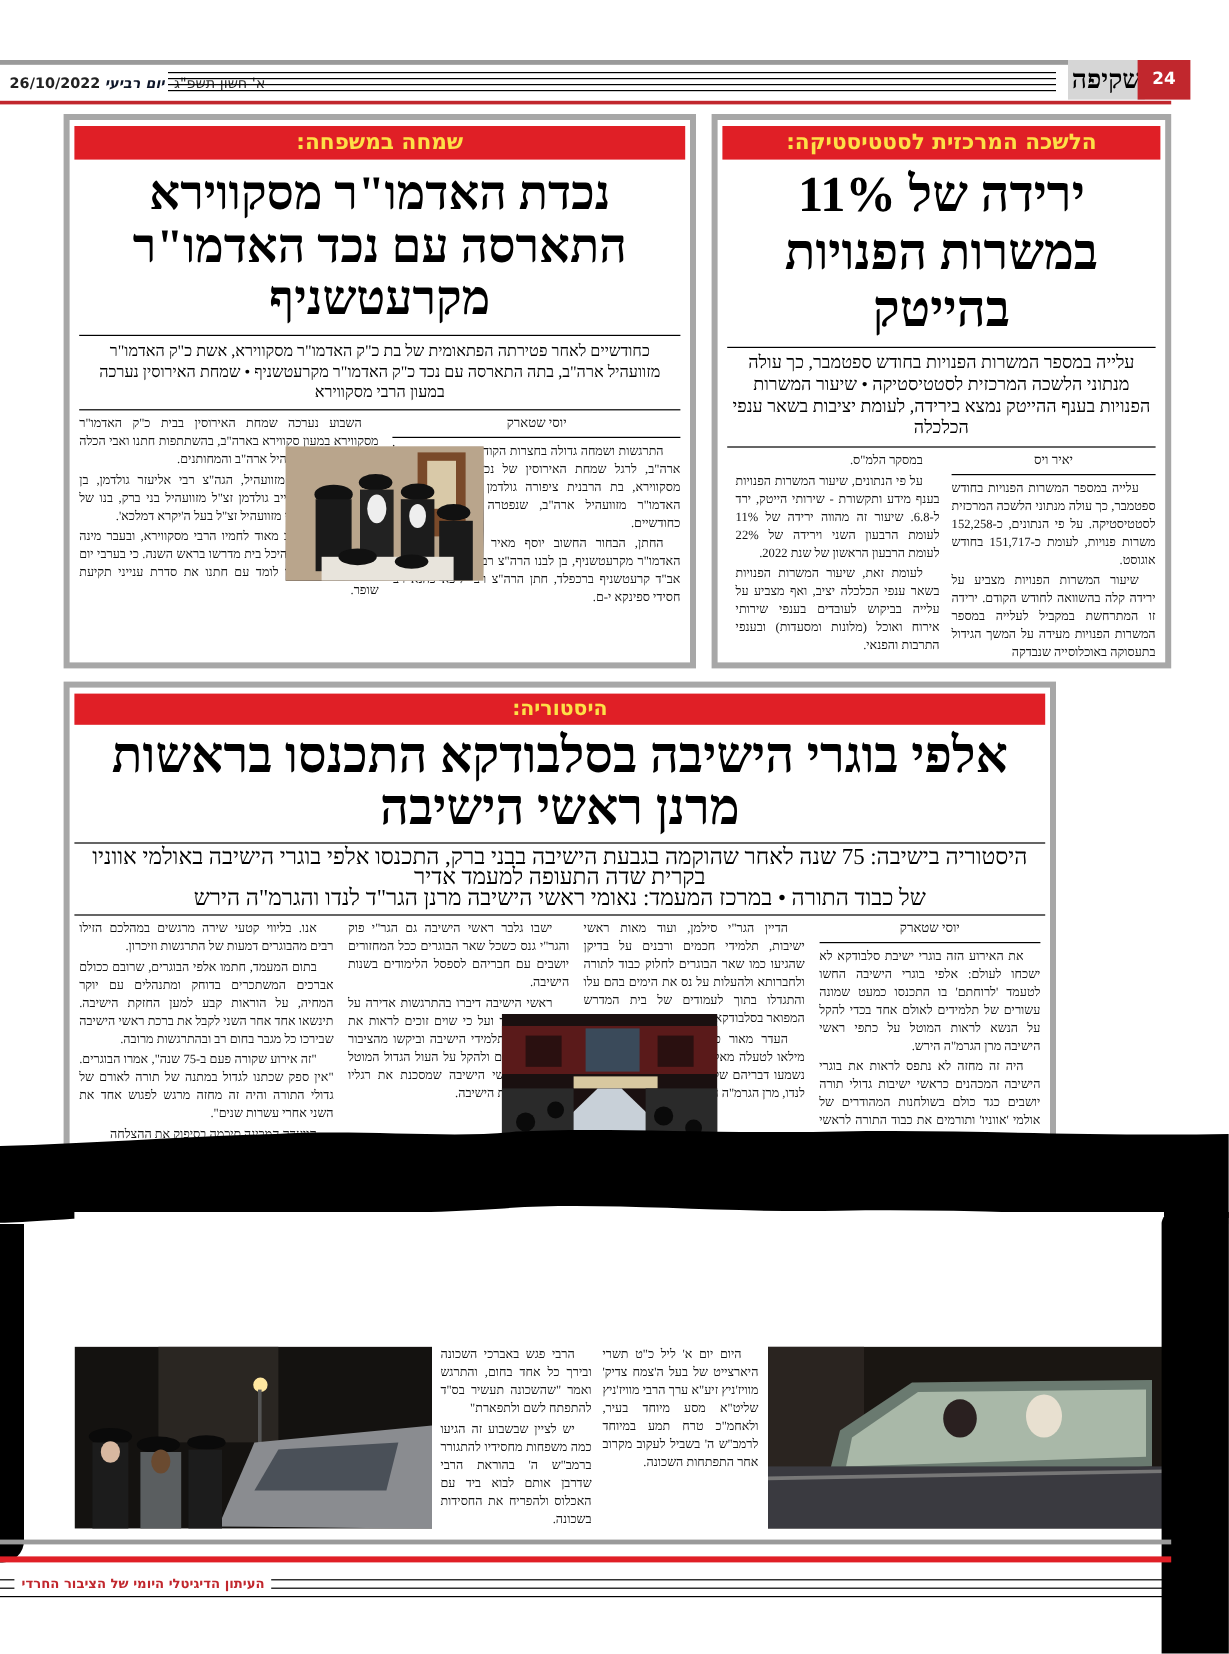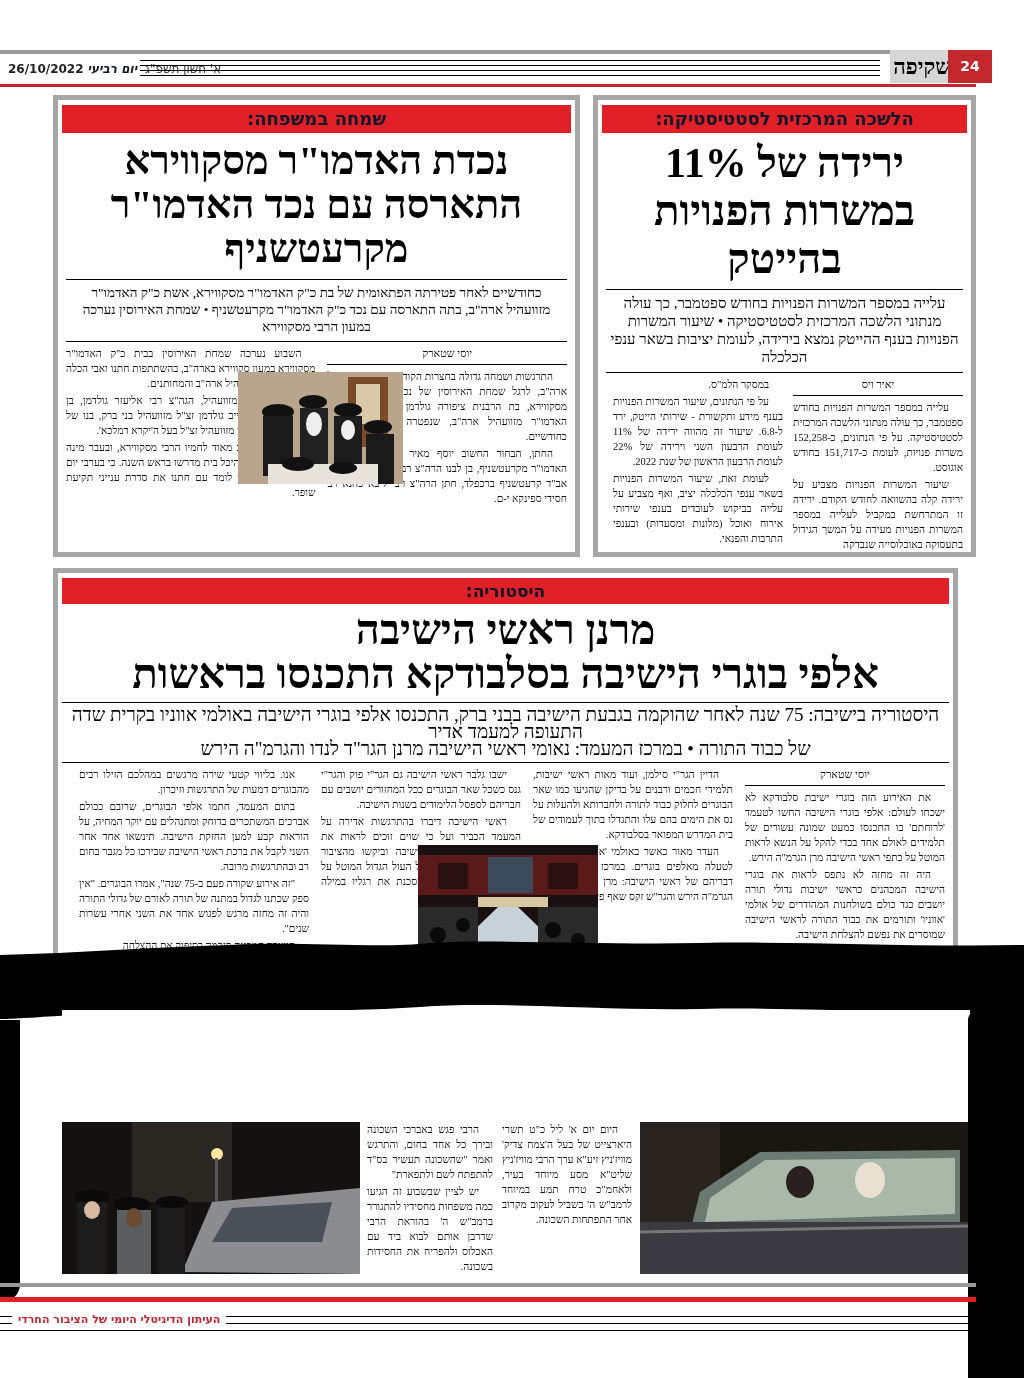--- a/index.html
+++ b/index.html
@@ -11,21 +11,21 @@
   .hdr-date{left:8px;top:58px;height:22px;font-family:"DejaVu Sans",sans-serif;font-size:12px;line-height:22px;white-space:nowrap;direction:ltr;}
   .hdr-date .d{font-weight:bold;color:#222;}
   .hdr-date .h{color:#333;margin:0 4px;}
   .hdr-date .day{font-weight:bold;color:#0f172a;font-style:italic;}
   .hdr-lines{left:140px;top:56px;width:740px;height:26px;}
   .hdr-lines div{height:1px;background:#000;margin-top:4px;}
   .logo{left:880px;top:50px;width:64px;height:33px;background:#d6d6d6;font-family:"DejaVu Serif",serif;font-weight:bold;font-size:22px;line-height:33px;text-align:center;direction:rtl;margin-left:10px;}
   .pagenum{left:948px;top:50px;width:44px;height:33px;background:#c1272d;color:#fff;font-family:"DejaVu Sans",sans-serif;font-size:14px;font-weight:bold;line-height:33px;text-align:center;}
   
   .box{background:#fff;border:5px solid #a7a7a7;box-sizing:border-box;}
-  .kicker{background:#e01f26;color:#0f172a;font-family:"DejaVu Sans",sans-serif;font-weight:bold;text-align:center;direction:rtl;}
+  .kicker{background:#e01f26;color:#fde047;font-family:"DejaVu Sans",sans-serif;font-weight:bold;text-align:center;direction:rtl;}
   .headline{font-family:"Liberation Serif",serif;font-weight:bold;text-align:center;direction:rtl;color:#000;}
   .rule{height:1px;background:#000;}
   .deck{font-family:"Liberation Serif",serif;text-align:center;direction:rtl;}
   .col{font-family:"Liberation Serif",serif;font-size:10.5px;line-height:15px;direction:rtl;text-align:justify;color:#111;}
   .col p{margin:0 0 2px 0;text-indent:14px;}
   .byline{font-family:"Liberation Serif",serif;font-size:11px;text-align:center;border-bottom:1px solid #000;padding-bottom:3px;margin-bottom:4px;direction:rtl;}
   .photo{overflow:hidden;}
   
   .censor{background:#000;}
   
@@ -116,25 +116,25 @@
       <rect x="128" y="62" width="28" height="50" fill="#1a1a1a"></rect>
       <ellipse cx="76" cy="52" rx="8" ry="12" fill="#eee"></ellipse>
       <ellipse cx="110" cy="58" rx="7" ry="10" fill="#eee"></ellipse>
       <rect x="30" y="92" width="110" height="20" fill="#e8e4dc"></rect>
       <ellipse cx="60" cy="92" rx="16" ry="7" fill="#111"></ellipse>
       <ellipse cx="105" cy="96" rx="14" ry="6" fill="#111"></ellipse>
     </svg>
   </div>
 </div>
 
-<div class="abs box" style="left:53px;top:568px;width:905px;height:420px;">
+<div class="abs box" style="left:53px;top:568px;width:827px;height:420px;">
   <div class="kicker" style="margin:5px 4px 0 4px;height:26px;line-height:26px;font-size:17px;">היסטוריה:</div>
   <div class="headline" style="font-size:42px;line-height:44px;margin-top:4px;">
+    <div>אלפי בוגרי הישיבה בסלבודקא התכנסו בראשות</div>
     <div>מרנן ראשי הישיבה</div>
-    <div>אלפי בוגרי הישיבה בסלבודקא התכנסו בראשות</div>
   </div>
   <div class="rule" style="margin:6px 4px 0 4px;"></div>
   <div class="deck" style="font-size:19px;line-height:17px;margin:3px 8px 0 8px;">
     <div>היסטוריה בישיבה: 75 שנה לאחר שהוקמה בגבעת הישיבה בבני ברק, התכנסו אלפי בוגרי הישיבה באולמי אווניו בקרית שדה התעופה למעמד אדיר</div>
     <div>של כבוד התורה • במרכז המעמד: נאומי ראשי הישיבה מרנן הגר"ד לנדו והגרמ"ה הירש</div>
   </div>
   <div class="rule" style="margin:5px 4px 0 4px;"></div>
   <div style="display:flex;flex-direction:row-reverse;gap:12px;margin:4px 8px 0 8px;">
     <div class="col" style="width:200px;">
       <div class="byline">יוסי שטארק</div>

